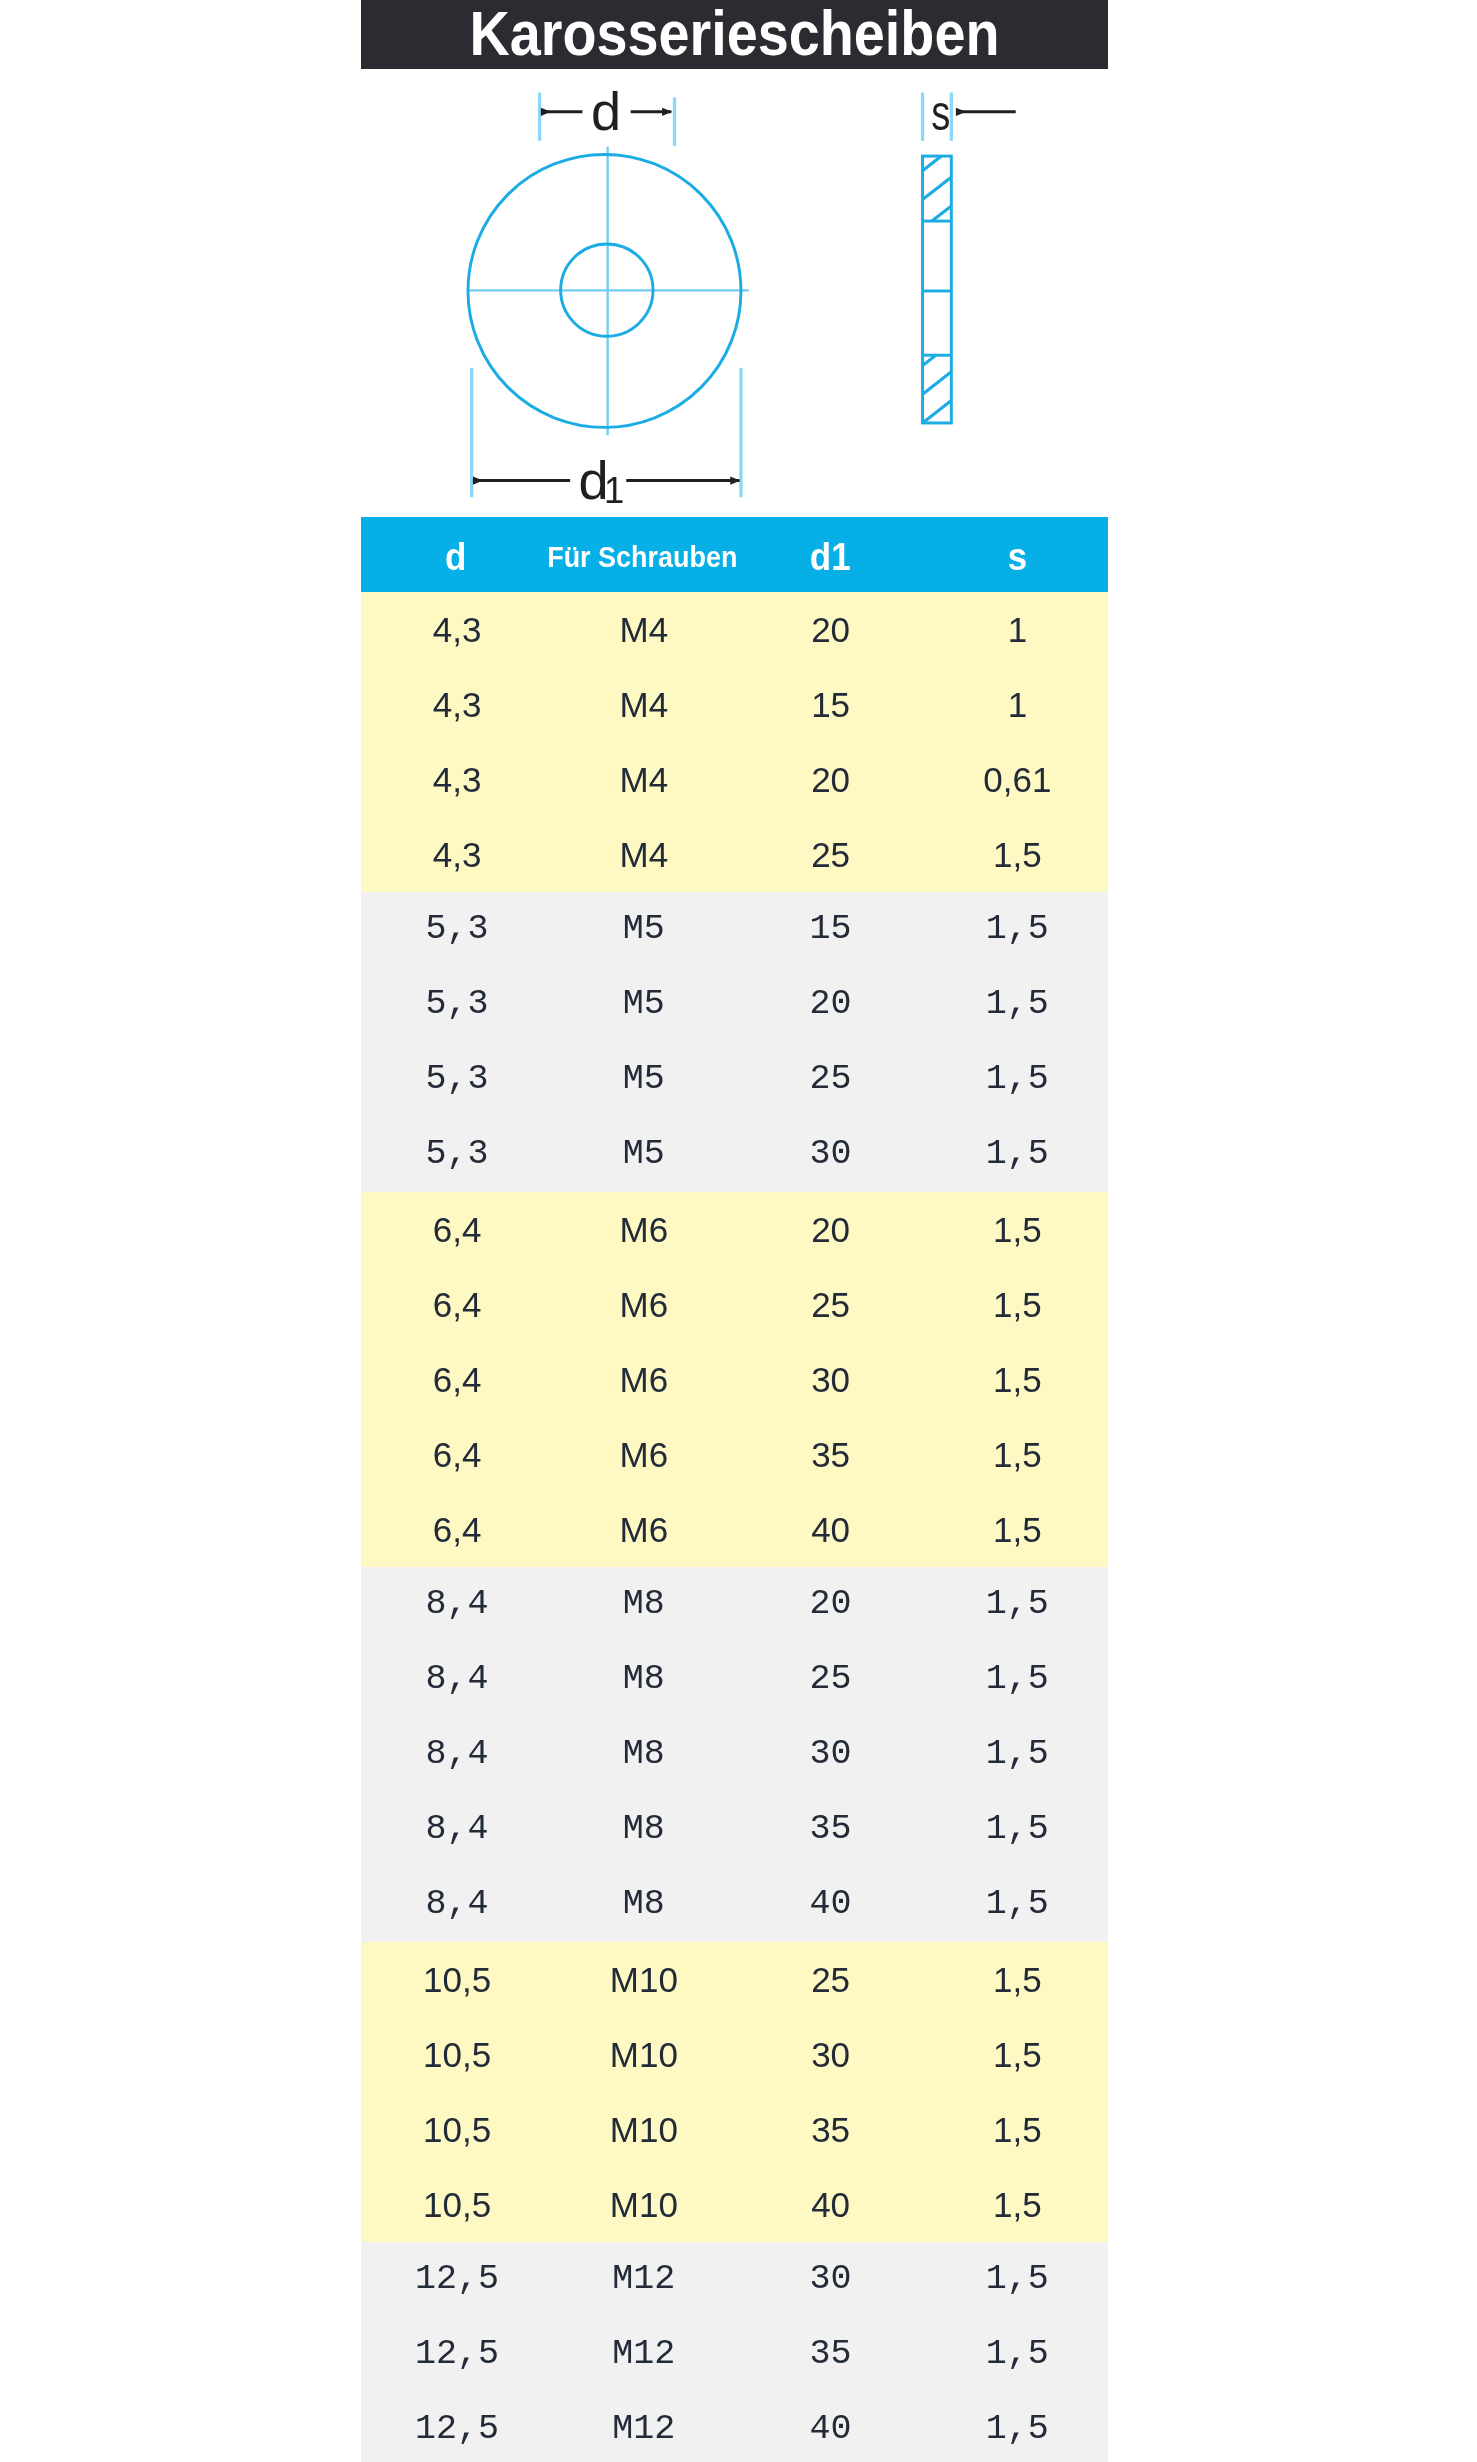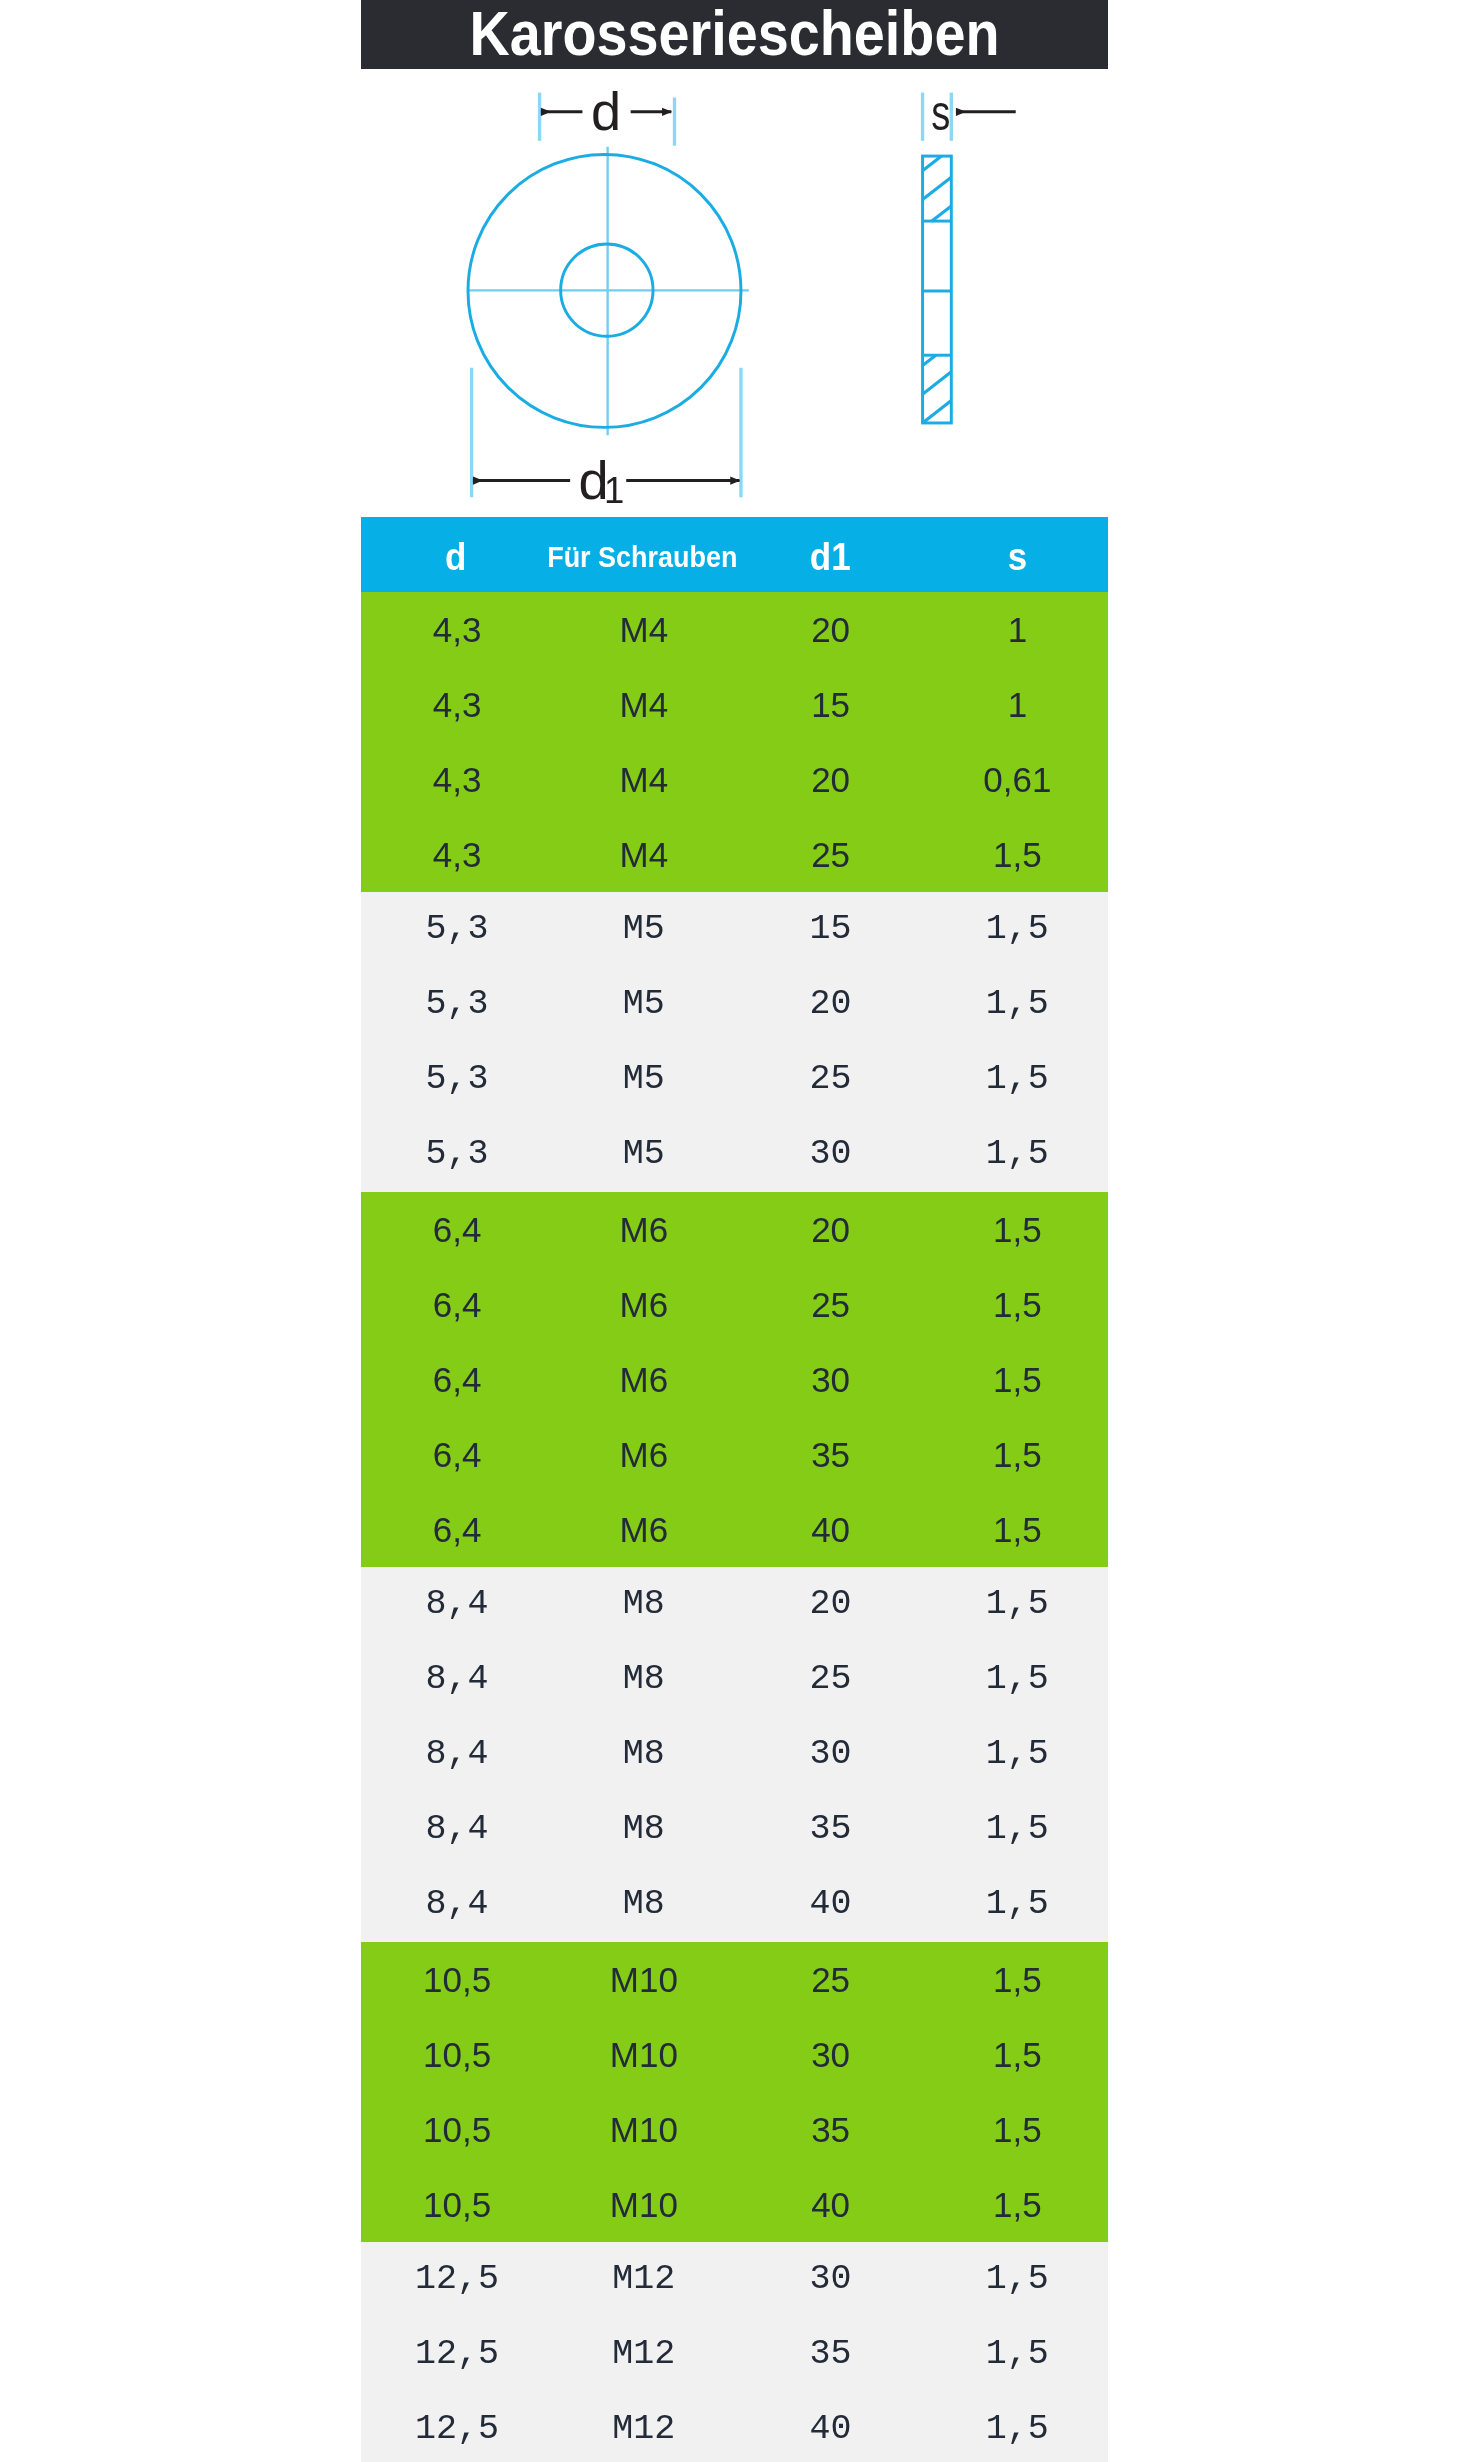--- a/index.html
+++ b/index.html
@@ -37,21 +37,21 @@
   .spec-table thead th .hcell{display:inline-block;transform-origin:50% 50%;
               position:relative;top:3px;}
   .spec-table thead th.sym{font-size:38px;}
   .spec-table thead th.sym .hcell{transform:scaleX(0.92);}
   .spec-table thead th.txt{font-size:29px;text-decoration:underline;}
   .spec-table thead th.txt .hcell{transform:scaleX(0.93);left:-12.8px;}
   .spec-table thead th.sym.shift-l .hcell{left:-2px;}
   .spec-table tbody td{height:75px;padding:0;text-align:center;
               vertical-align:middle;font-size:35px;color:#232b38;font-weight:400;
               line-height:75px;}
-  .spec-table tbody tr.grp-dark td{background:#84cc16;}
+  .spec-table tbody tr.grp-dark td{background:#fef9c3;}
   .spec-table tbody tr.grp-light td{background:#f1f1f2;font-family:Liberation Mono, monospace;}
 </style>
 </head>
 <body>
 
 <div class="page">
 
   <div class="title-band">
     <div class="title-text">Karosseriescheiben</div>
   </div>

